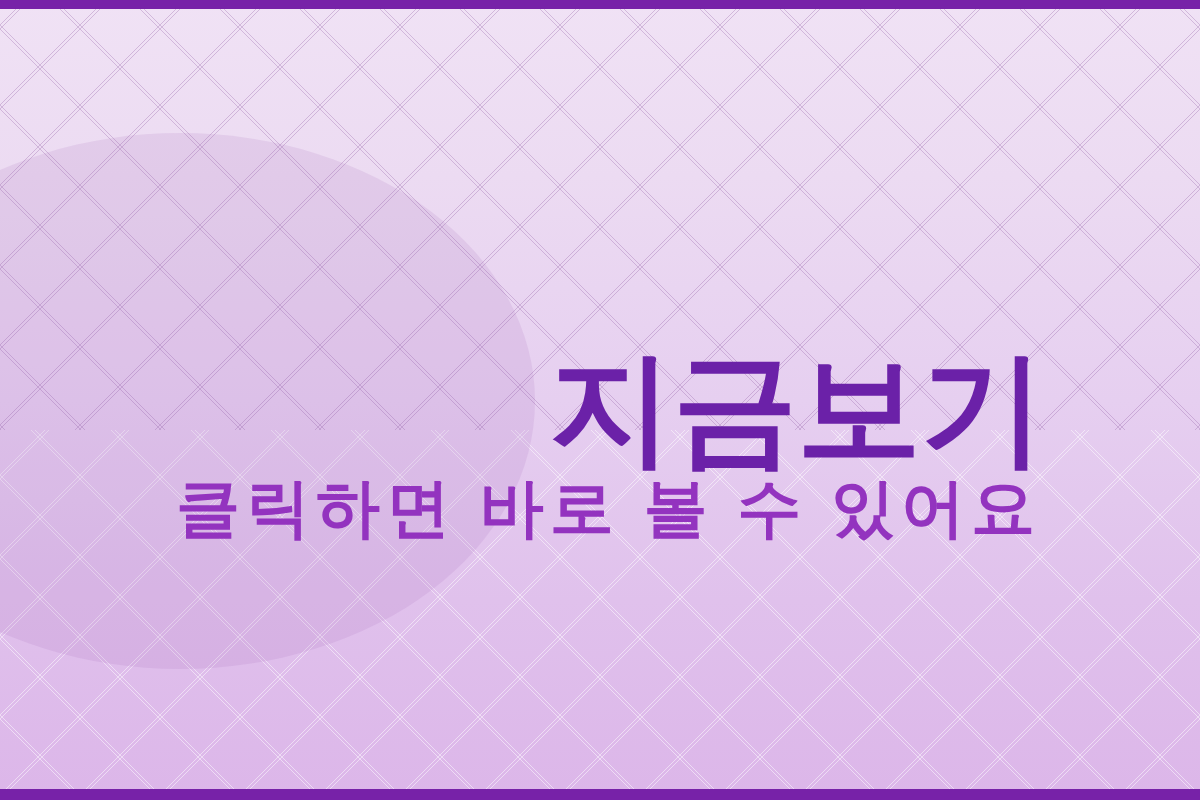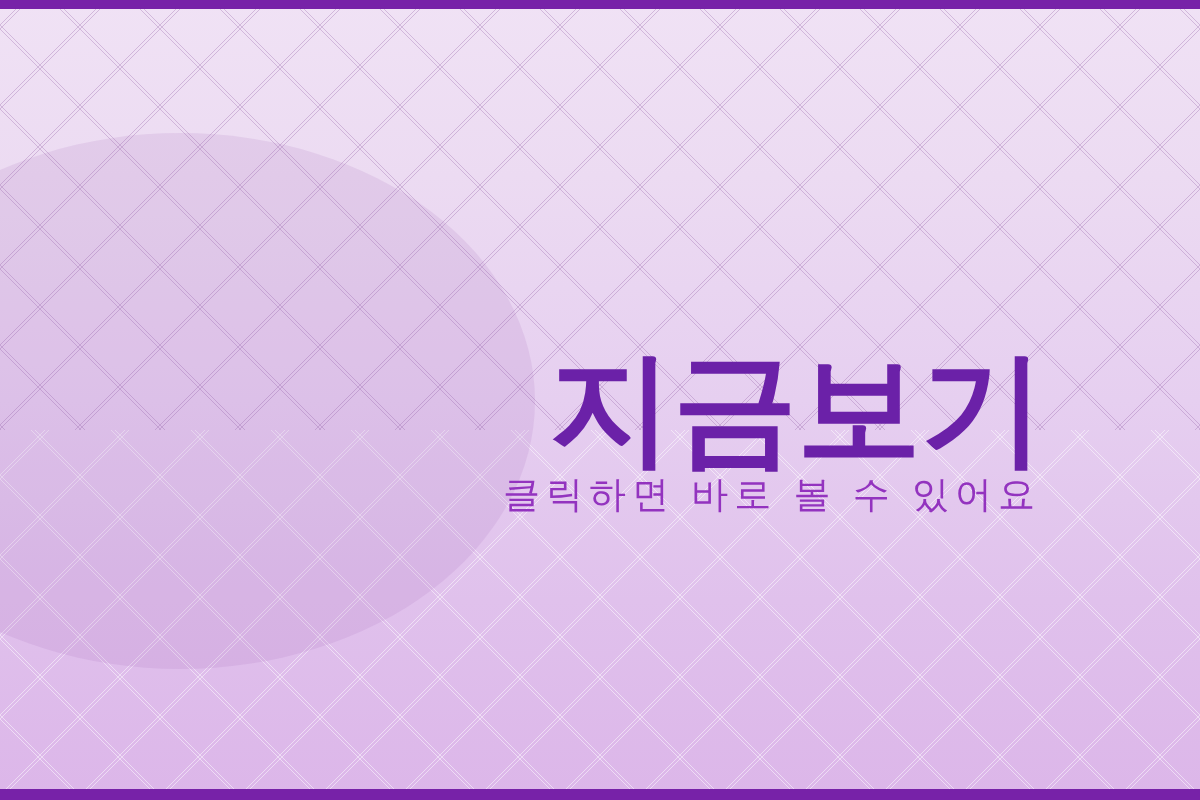--- a/index.html
+++ b/index.html
@@ -103,23 +103,23 @@
     margin: 0;
     font-size: 124px;
     line-height: 1.0;
     font-weight: bold;
     color: #6b21a8;
     letter-spacing: 0px;
     white-space: nowrap;
   }
   #subheadline {
     margin: 6px 0 0 0;
-    font-size: 37px;
+    font-size: 64px;
     line-height: 1.0;
-    font-weight: normal;
+    font-weight: bold;
     color: #9333bf;
     letter-spacing: 6px;
     white-space: nowrap;
     padding-right: 4px;
   }
 </style>
 </head>
 <body>
 
 <div id="banner">

